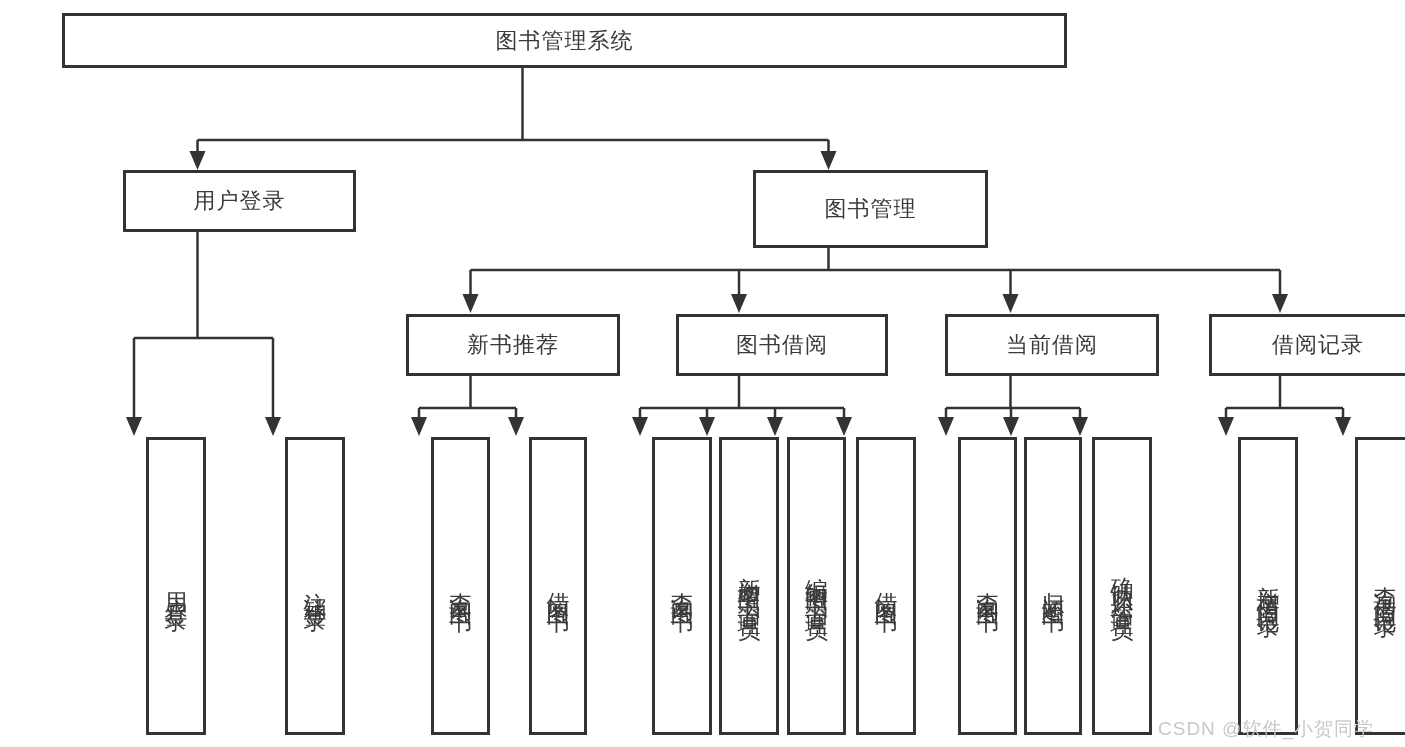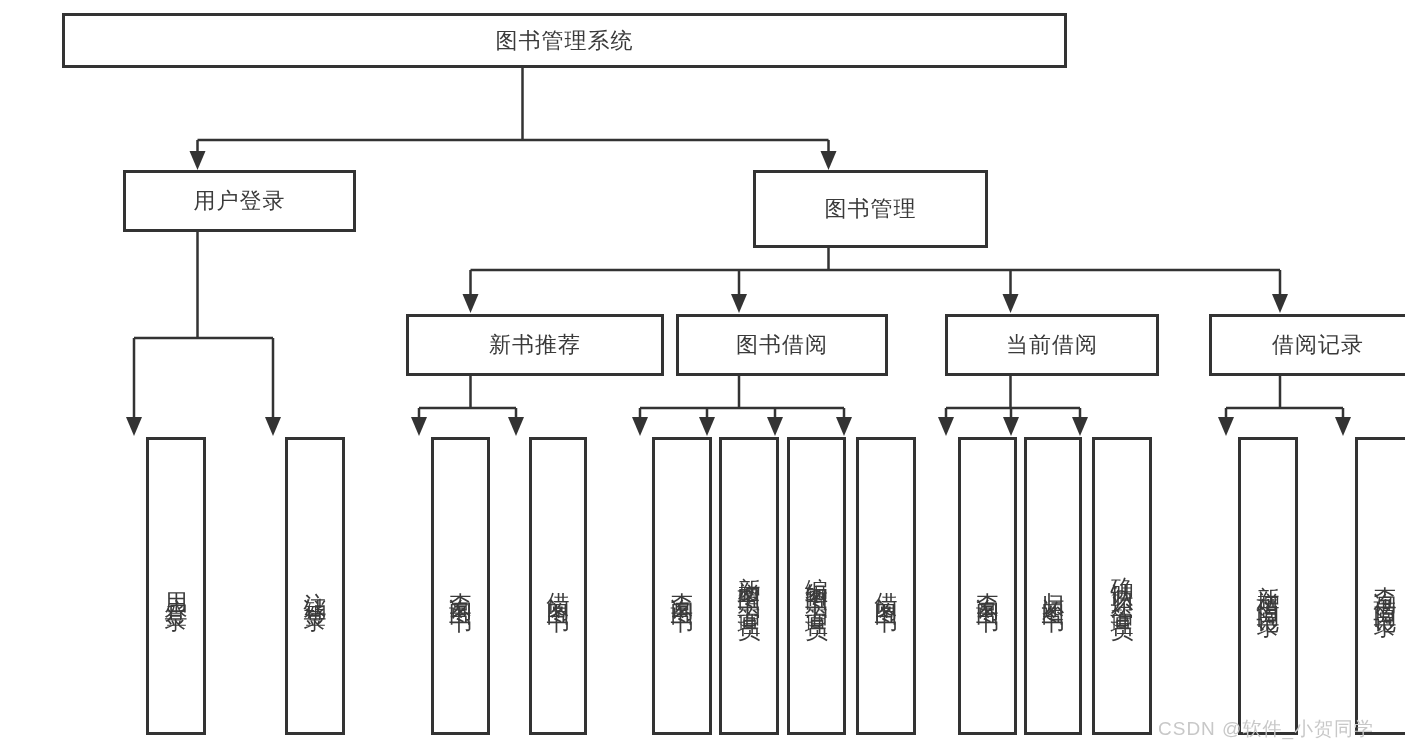--- a/index.html
+++ b/index.html
@@ -65,21 +65,21 @@
     <span>图书管理系统</span>
   </div>
 
   <div class="node" style="left:81px;top:170px;width:233px;height:62px;">
     <span>用户登录</span>
   </div>
   <div class="node" style="left:711px;top:170px;width:235px;height:78px;">
     <span>图书管理</span>
   </div>
 
-  <div class="node" style="left:364px;top:314px;width:258px;height:62px;">
+  <div class="node" style="left:364px;top:314px;width:214px;height:62px;">
     <span>新书推荐</span>
   </div>
   <div class="node" style="left:634px;top:314px;width:212px;height:62px;">
     <span>图书借阅</span>
   </div>
   <div class="node" style="left:903px;top:314px;width:214px;height:62px;">
     <span>当前借阅</span>
   </div>
   <div class="node" style="left:1167px;top:314px;width:218px;height:62px;">
     <span>借阅记录</span>

